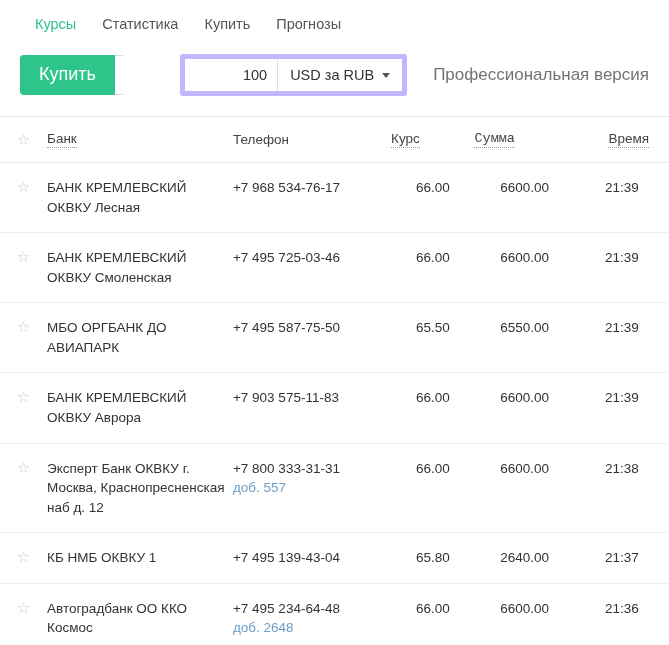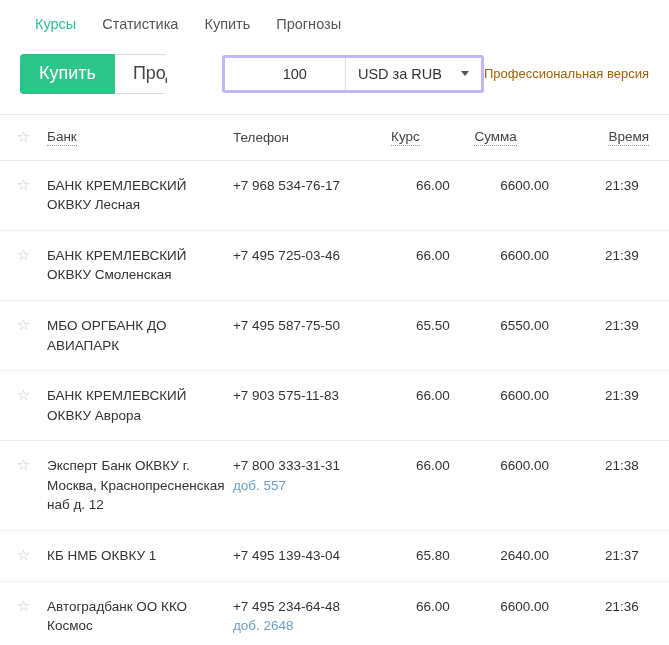--- a/index.html
+++ b/index.html
@@ -81,58 +81,58 @@
   }
   .btn.secondary {
     border-radius: 0 3px 3px 0;
     border-left: none;
   }
 
   .amount-group {
     display: flex;
     align-items: flex-start;
     margin-left: 55px;
-    border: 3px solid #c4b5fd;
+    border: 5px solid #c4b5fd;
     border-radius: 3px;
     background: #ffffff;
   }
   .amount-input {
     width: 92px;
     border: none;
     outline: none;
     text-align: right;
     font-size: 14.5px;
     padding: 8px 10px;
     color: #333333;
     font-family: "Liberation Sans", sans-serif;
     background: transparent;
   }
   .currency-select {
     display: flex;
     align-items: center;
-    gap: 19px;
+    gap: 8px;
     border-left: 1px solid #dddddd;
     padding: 8px 12px;
     font-size: 14.5px;
     color: #333333;
     cursor: pointer;
     white-space: nowrap;
-    margin-left: 28px;
   }
   .chev {
     width: 0;
     height: 0;
     border-left: 4.5px solid transparent;
     border-right: 4.5px solid transparent;
     border-top: 5.5px solid #555555;
     display: inline-block;
   }
   .pro-version {
-    font-size: 13px;
-    color: #a16207;
+    margin-left: 26px;
+    font-size: 17px;
+    color: #737373;
     cursor: pointer;
     white-space: nowrap;
   }
 
   
   .table {
     width: 669px;
     border-collapse: collapse;
     table-layout: fixed;
   }
@@ -149,21 +149,21 @@
   .table thead th .hdr {
     border-bottom: 1px dotted #999999;
     cursor: pointer;
     display: inline-block;
     padding-bottom: 1px;
   }
   .col-star { width: 44px; text-align: center !important; padding-left: 0; }
   .col-bank { width: 174px; }
   .col-phone { width: 148px; }
   .col-rate { width: 78px; text-align: right; }
-  .col-sum  { width: 94px; text-align: left; }
+  .col-sum  { width: 94px; text-align: left; font-family: Liberation Mono, monospace; }
   .col-time { width: 88px; text-align: right !important; padding-right: 20px !important; }
 
   .table tbody td {
     border-bottom: 1px solid #eeeeee;
     padding: 15px 0;
     font-size: 13.5px;
     color: #333333;
     vertical-align: top;
     line-height: 1.45;
   }

